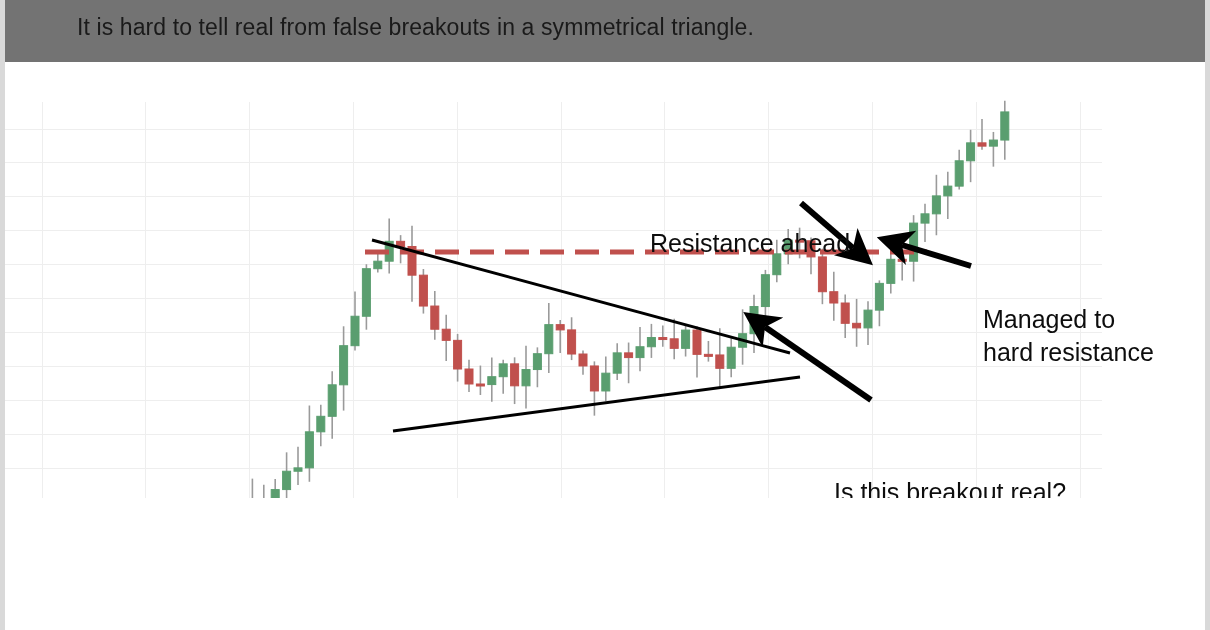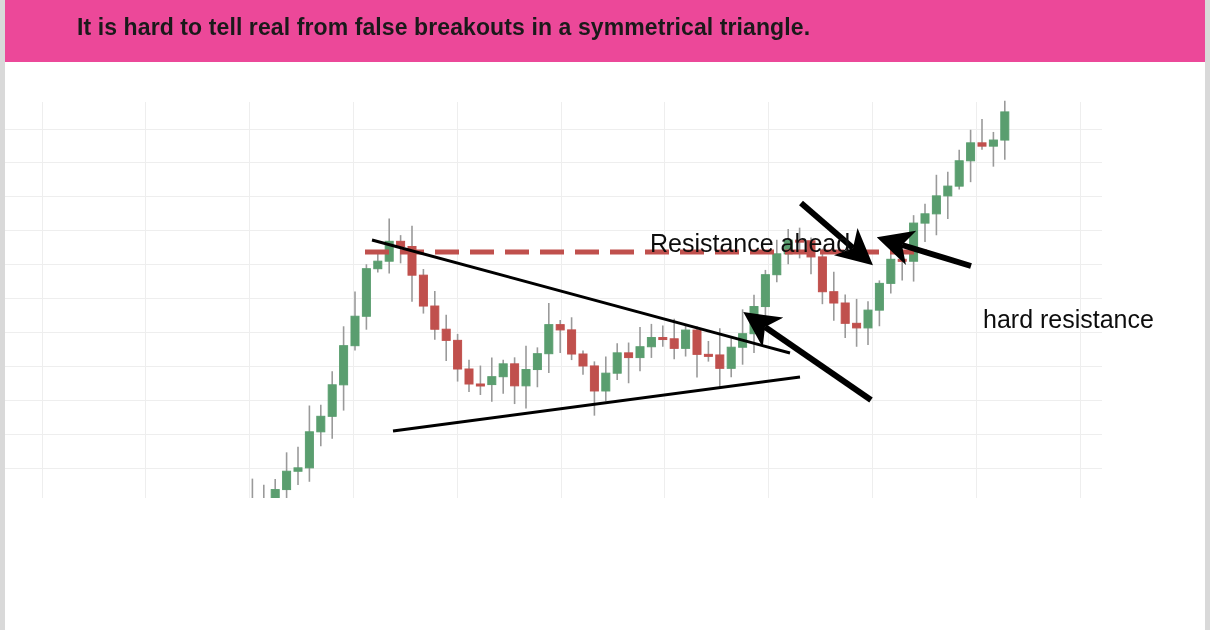--- a/index.html
+++ b/index.html
@@ -5,22 +5,21 @@
   html,body{margin:0;padding:0;}
   body{
     width:1210px;height:630px;overflow:hidden;background:#ffffff;
     font-family:"Liberation Sans", sans-serif;
   }
   #app{position:relative;width:1210px;height:630px;box-sizing:border-box;
        border-left:5px solid #d9d9d9;border-right:5px solid #d9d9d9;background:#fff;}
   
   #title-banner{
     position:absolute;left:0;top:0;width:1200px;height:75px;
-    background:#ec4899;
-    font-weight:bold;
+    background:#737373;
   }
   #title-text{
     position:absolute;left:72px;top:14px;
     font-size:23px;color:#1a1a1a;letter-spacing:.1px;
     font-family:"Liberation Sans", sans-serif;white-space:nowrap;
   }
   
   #chart-area{
     position:absolute;left:0;top:62px;width:1200px;height:436px;background:#fff;
     overflow:hidden;
@@ -249,17 +248,19 @@
       <g id="arrow-group">
           <line x1="796" y1="141" x2="848" y2="186" stroke="#000" stroke-width="6" marker-end="url(#arrowhead)"></line>
           <line x1="966" y1="204" x2="897" y2="183" stroke="#000" stroke-width="6" marker-end="url(#arrowhead)"></line>
           <line x1="866" y1="338" x2="760" y2="265" stroke="#000" stroke-width="6" marker-end="url(#arrowhead)"></line>
         </g>
     </svg>
 
     <div class="anno-text" id="anno-resistance">Resistance ahead</div>
 
     <div class="anno-text" id="anno-managed">
+      <div>Managed to</div>
       <div>hard resistance</div>
     </div>
 
+    <div class="anno-text" id="anno-breakout">Is this breakout real?</div>
   </div>
 </div>
 
 </body></html>

